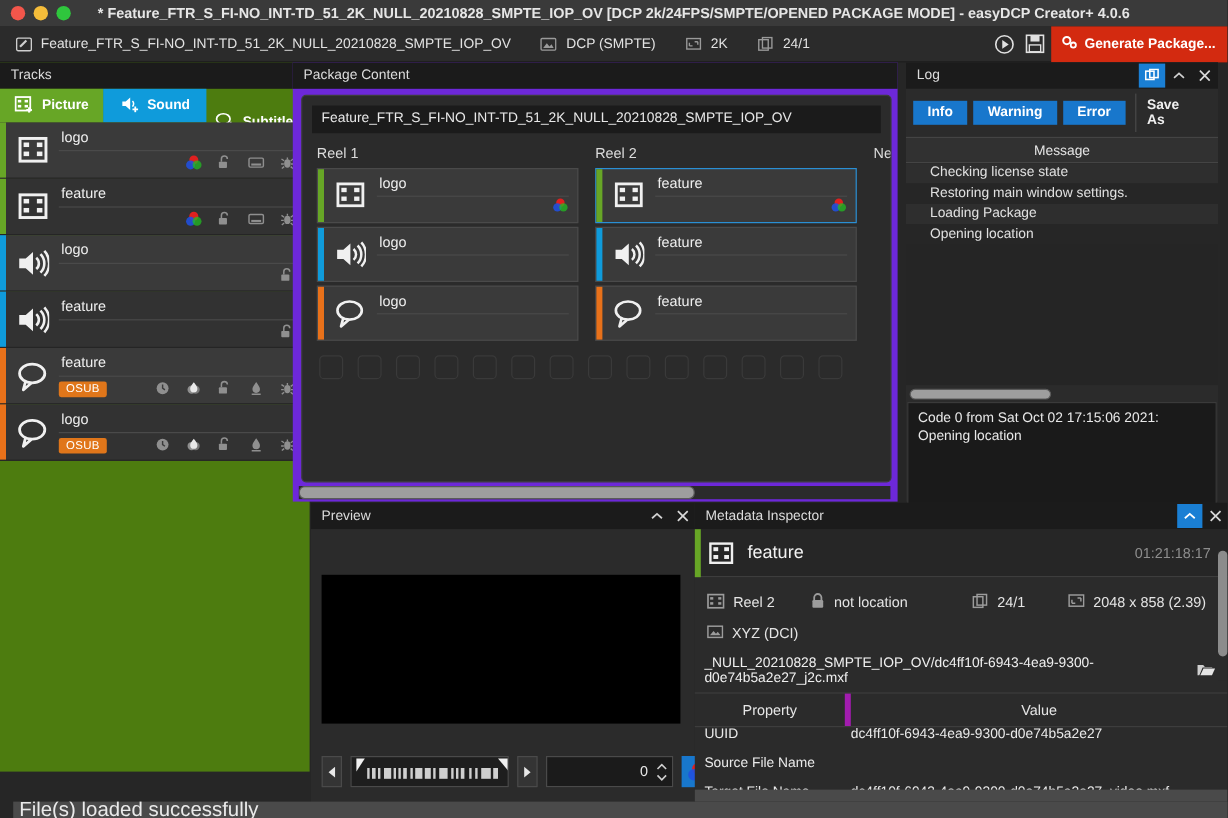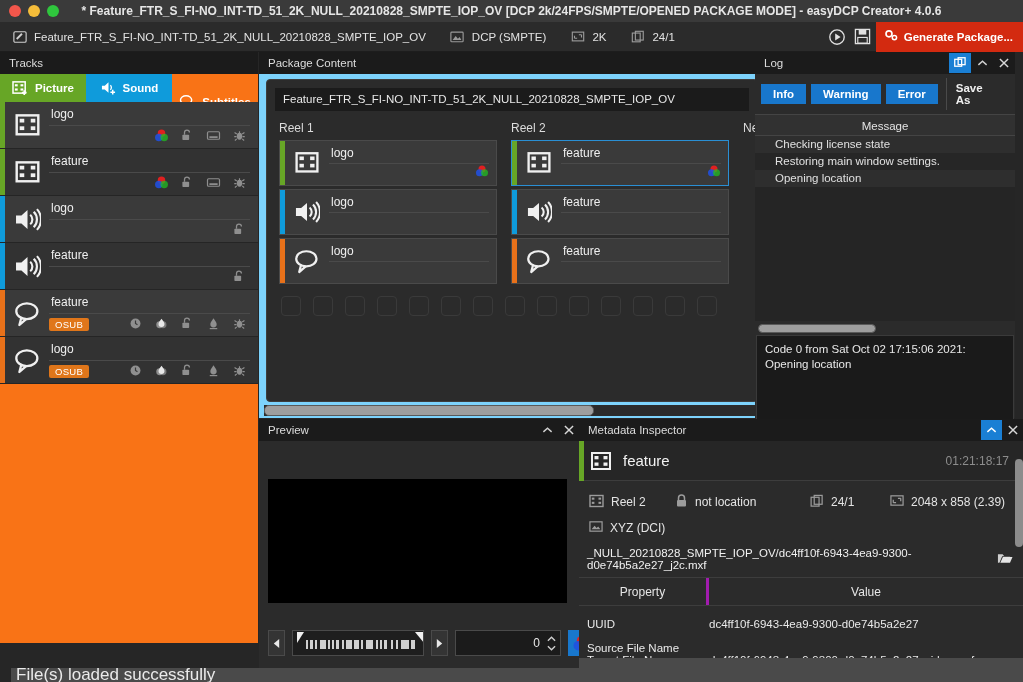--- a/index.html
+++ b/index.html
@@ -40,21 +40,21 @@
   .tb-spacer { flex:1; }
   .tb-iconbtn { width:26px; height:30px; display:flex; align-items:center; justify-content:center; }
   .gen-btn {
     background:#d32a10; color:#fff; font-weight:bold; font-size:11.5px;
     height:30px; display:flex; align-items:center; gap:5px; padding:0 10px 0 8px;
   }
 
   
   .tracks-panel {
     position:absolute; left:0; top:52px; width:258px; height:591px;
-    background:#f97316;
+    background:#4d7c0f;
   }
   .panel-title {
     height:22px; line-height:22px; padding-left:9px;
     font-size:11.5px; color:#dcdcdc; background:#1b1b1b;
   }
   .track-tabs { display:flex; height:28px; }
   .track-tab {
     flex:1; display:flex; align-items:center; justify-content:center; gap:6px;
     color:#fff; font-weight:bold; font-size:11.5px;
   }
@@ -81,22 +81,22 @@
 
   
   .statusbar {
     position:absolute; left:11px; top:668px; width:1023px; height:14px;
     background:#4a4a4a; color:#eaeaea; font-size:17px;
     line-height:14px; padding-left:5px; overflow:hidden;
   }
 
   
   .pkg-panel {
-    position:absolute; left:259px; top:52px; width:504px; height:366px;
-    background:#7dd3fc;
+    position:absolute; left:244px; top:52px; width:504px; height:366px;
+    background:#6d28d9;
   }
   .pkg-inner {
     position:absolute; left:7px; top:27px; right:5px; bottom:16px;
     border:1px solid #3d3d3d; border-radius:4px; background:#2b2b2b;
     overflow:hidden;
   }
   .pkg-header {
     margin:8px 8px 0 8px; height:23px; line-height:23px;
     background:#1b1b1b; color:#e8e8e8; font-size:11.5px; padding-left:8px;
   }
@@ -209,23 +209,23 @@
   .meta-facts { padding:8px 10px 0 10px; }
   .fact-row { display:flex; align-items:center; height:26px; }
   .fact { display:flex; align-items:center; gap:7px; font-size:12px; color:#e4e4e4; }
   .meta-path {
     display:flex; align-items:center; padding:6px 10px 6px 8px;
     font-size:11.5px; color:#f0f0f0; border-bottom:1px solid #3d3d3d;
   }
   .meta-path .folder { margin-left:auto; padding-left:8px; }
   .prop-head { display:flex; height:28px; border-bottom:1px solid #3d3d3d; }
   .prop-head div { text-align:center; line-height:28px; font-size:12px; color:#e6e6e6; }
-  .ph-prop { width:130px; border-right:3px solid #a21caf; }
+  .ph-prop { width:130px; border-right:5px solid #a21caf; }
   .ph-val { flex:1; }
-  .prop-row { display:flex; height:24px; align-items:flex-end; font-size:11.5px; color:#eaeaea; }
+  .prop-row { display:flex; height:24px; align-items:flex-start; font-size:11.5px; color:#eaeaea; }
   .pr-key { width:130px; padding-left:8px; }
   .pr-val { flex:1; }
   .prop-row.clipped { height:12px; overflow:hidden; }
   .meta-vscroll {
     position:absolute; right:0; top:40px; width:8px; height:108px; background:#2b2b2b;
   }
   .meta-vthumb { width:8px; height:88px; background:#8c8c8c; border-radius:4px; }
   .meta-bottom-scroll {
     position:absolute; left:0; bottom:0; width:444px; height:10px; background:#4a4a4a;
   }
@@ -717,20 +717,21 @@
     <div class="log-tabs" id="log-tabs">
         <div class="log-tab">Info</div>
         <div class="log-tab">Warning</div>
         <div class="log-tab">Error</div>
         <div class="saveas">Save As</div>
       </div>
     <div class="log-msg-head">Message</div>
     <div class="log-rows" id="log-rows">
         <div class="log-row">Checking license state</div>
         <div class="log-row">Restoring main window settings.</div>
+        <div class="log-row">Loading Package</div>
         <div class="log-row">Opening location</div>
       </div>
     <div class="log-fill"></div>
     <div class="log-hscroll">
       <div class="log-hthumb"></div>
     </div>
     <div class="log-detail">
       <div>Code 0 from Sat Oct 02 17:15:06 2021:</div>
       <div>Opening location</div>
     </div>

